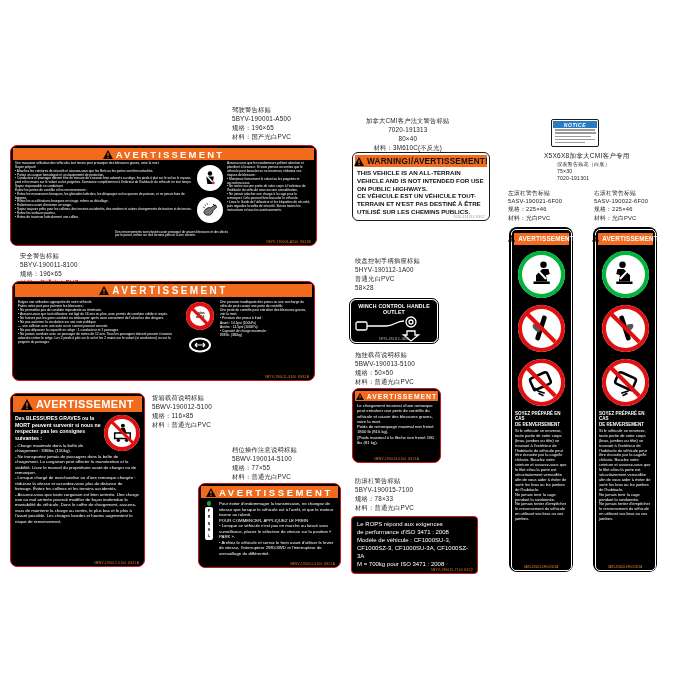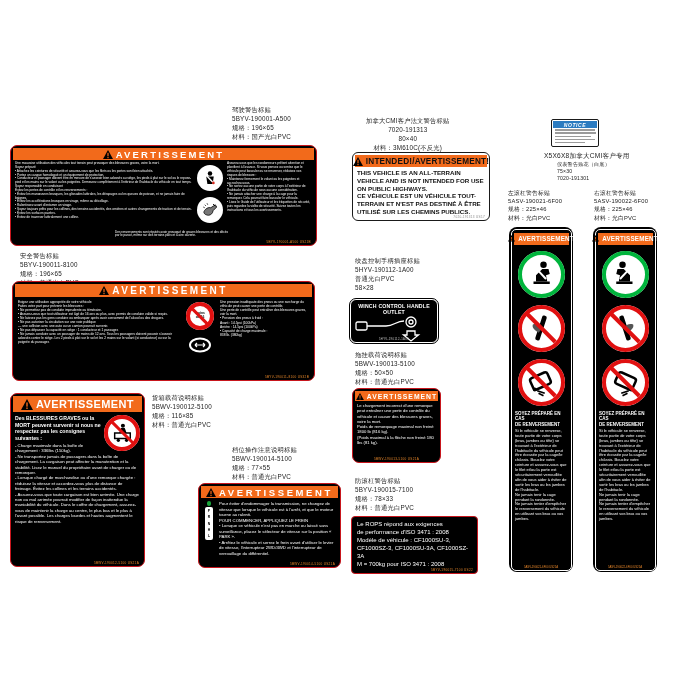--- a/index.html
+++ b/index.html
@@ -165,21 +165,21 @@
   <div class="lbl-footer" style="right:5px;bottom:1px;">5BYV-190011-8100  US32B</div>
 </div>
 
 <div class="plate-white" style="left:352px;top:152px;width:138px;height:69px;">
   <div class="hdr hdr-dark" style="height:12px;margin:2px;font-size:8.2px;letter-spacing:.2px;">
     <svg class="tri" width="10" height="9" viewBox="0 0 10 9">
         <path d="M5 0 10 9H0Z" fill="#000"></path>
         <rect x="4.4" y="2.8" width="1.2" height="3.5" fill="#f26a1b"></rect>
         <rect x="4.4" y="7" width="1.2" height="1.2" fill="#f26a1b"></rect>
       </svg>
-    <span>INTENDED!/AVERTISSEMENT!</span>
+    <span>WARNING!/AVERTISSEMENT!</span>
   </div>
   <div class="pre" style="margin:2px 4px 0 4px;font-size:6.2px;line-height:1.26;font-weight:bold;color:#111;">THIS VEHICLE IS AN ALL-TERRAIN VEHICLE AND IS NOT INTENDED FOR USE ON PUBLIC HIGHWAYS.
 CE VÉHICULE EST UN VÉHICULE TOUT-TERRAIN ET N'EST PAS DESTINÉ À ÊTRE UTILISÉ SUR LES CHEMINS PUBLICS.</div>
   <div class="lbl-footer" style="right:4px;bottom:1px;color:#8a8a8a;">7020-191313  US17</div>
 </div>
 
 <div class="plate-white" style="left:551px;top:119px;width:48px;height:28px;border-width:1px;border-radius:2px;">
   <div style="height:7px;margin:1px;background:#2b7bc0;color:#fff;font-weight:bold;font-style:italic;font-size:5px;display:flex;align-items:center;justify-content:center;letter-spacing:.6px;">NOTICE</div>
   <div>
     <div class="notice-bar" style="width:40px;"></div>

